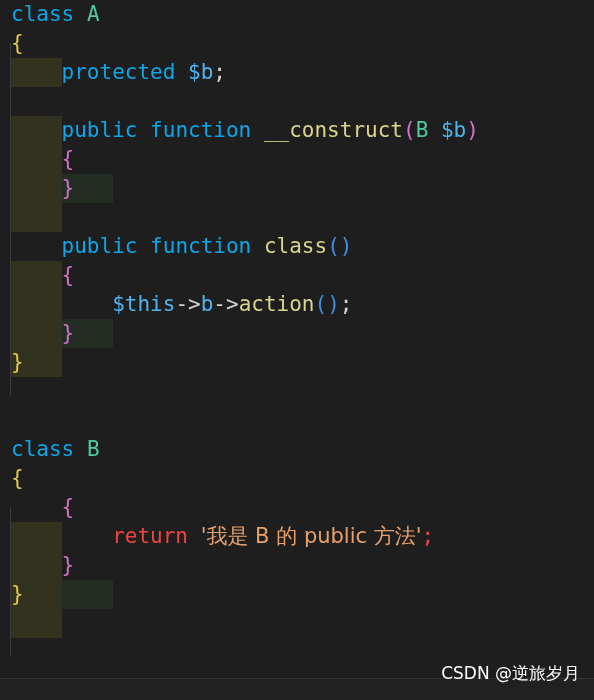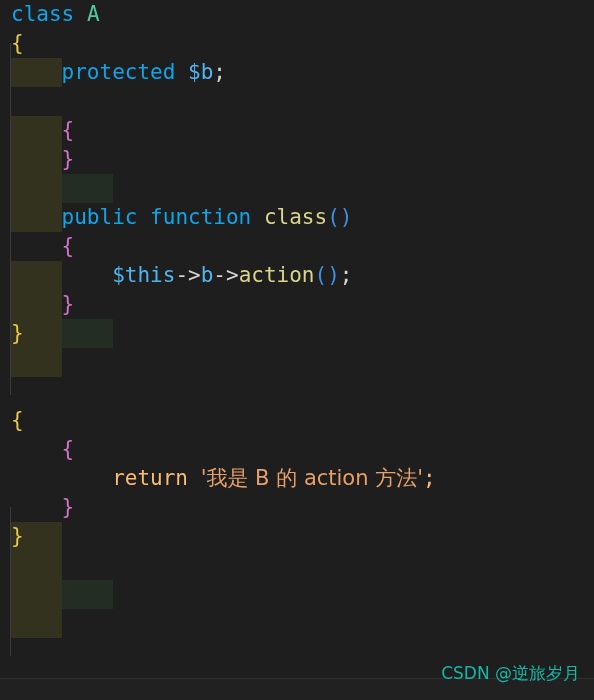--- a/index.html
+++ b/index.html
@@ -76,21 +76,21 @@
   
   .kw      { color: #0ea5e9; }  
   .cls     { color: #4ec9a0; }  
   .fn      { color: #d9d58a; }  
   .var     { color: #4fb4f0; }  
   .punc    { color: #d4d4d4; }  
   .brace-y { color: #e7c84a; }  
   .brace-m { color: #d472c8; }  
   .paren-m { color: #d472c8; }
   .paren-b { color: #3f8fe0; }
-  .ret     { color: #fdba74; }  
+  .ret     { color: #ef4444; }  
   .str     { color: #e8a06a; }  
   .cjk     { font-family: "DejaVu Sans", "Liberation Sans", sans-serif; }
 
   
   #bottom-rule {
     position: absolute;
     left: 0;
     top: 678px;
     width: 594px;
     height: 1px;
@@ -103,21 +103,21 @@
     width: 594px;
     height: 21px;
     background: #212121;
   }
   #watermark {
     position: absolute;
     right: 14px;
     top: 662px;
     font-family: "DejaVu Sans", "Liberation Sans", sans-serif;
     font-size: 17px;
-    color: #14b8a6;
+    color: #ffffff;
     z-index: 5;
     white-space: pre;
   }
 </style>
 </head>
 <body>
 
 <div id="app">
 
   <div id="code">
@@ -139,33 +139,35 @@
           <div class="guide lvl1" style="top: 580px; height: 29px; bottom: auto;"></div>
           <div class="guide lvl2" style="top: 580px; height: 29px; bottom: auto;"></div>
           <div class="guide lvl1" style="top: 609px; height: 29px; bottom: auto;"></div>
           <div class="rail r0" style="top: 43px; height: 352px; bottom: auto;"></div>
           <div class="rail r0" style="top: 507px; height: 149px; bottom: auto;"></div>
         </div>
         <div class="line"><span class="code-text"><span class="kw">class</span><span class="punc"> </span><span class="cls">A</span></span></div>
         <div class="line"><span class="code-text"><span class="brace-y">{</span></span></div>
         <div class="line"><span class="code-text"><span class="punc">    </span><span class="kw">protected</span><span class="punc"> </span><span class="var">$b</span><span class="punc">;</span></span></div>
         <div class="line"><span class="code-text"> </span></div>
+        <div class="line"><span class="code-text"><span class="punc">    </span><span class="kw">public</span><span class="punc"> </span><span class="kw">function</span><span class="punc"> </span><span class="fn">__construct</span><span class="paren-m">(</span><span class="cls">B</span><span class="punc"> </span><span class="var">$b</span><span class="paren-m">)</span></span></div>
         <div class="line"><span class="code-text"><span class="punc">    </span><span class="brace-m">{</span></span></div>
         <div class="line"><span class="code-text"><span class="punc">    </span><span class="brace-m">}</span></span></div>
         <div class="line"><span class="code-text"> </span></div>
         <div class="line"><span class="code-text"><span class="punc">    </span><span class="kw">public</span><span class="punc"> </span><span class="kw">function</span><span class="punc"> </span><span class="fn">class</span><span class="paren-b">()</span></span></div>
         <div class="line"><span class="code-text"><span class="punc">    </span><span class="brace-m">{</span></span></div>
         <div class="line"><span class="code-text"><span class="punc">        </span><span class="var">$this</span><span class="punc">-&gt;</span><span class="var">b</span><span class="punc">-&gt;</span><span class="fn">action</span><span class="paren-b">()</span><span class="punc">;</span></span></div>
         <div class="line"><span class="code-text"><span class="punc">    </span><span class="brace-m">}</span></span></div>
         <div class="line"><span class="code-text"><span class="brace-y">}</span></span></div>
         <div class="line"><span class="code-text"> </span></div>
         <div class="line"><span class="code-text"> </span></div>
+        <div class="line"><span class="code-text"><span class="kw">class</span><span class="punc"> </span><span class="cls">B</span></span></div>
         <div class="line"><span class="code-text"><span class="brace-y">{</span></span></div>
         <div class="line"><span class="code-text"><span class="punc">    </span><span class="brace-m">{</span></span></div>
-        <div class="line"><span class="code-text"><span class="punc">        </span><span class="ret">return</span><span class="punc"> </span><span class="str cjk">'我是 B 的 action 方法'</span><span class="ret">;</span></span></div>
+        <div class="line"><span class="code-text"><span class="punc">        </span><span class="ret">return</span><span class="punc"> </span><span class="str cjk">'我是 B 的 public 方法'</span><span class="ret">;</span></span></div>
         <div class="line"><span class="code-text"><span class="punc">    </span><span class="brace-m">}</span></span></div>
         <div class="line"><span class="code-text"><span class="brace-y">}</span></span></div>
       </div>
   </div>
 
   <div id="bottom-rule"></div>
   <div id="bottom-bar"></div>
 
   <div id="watermark">CSDN @逆旅岁月</div>
 

